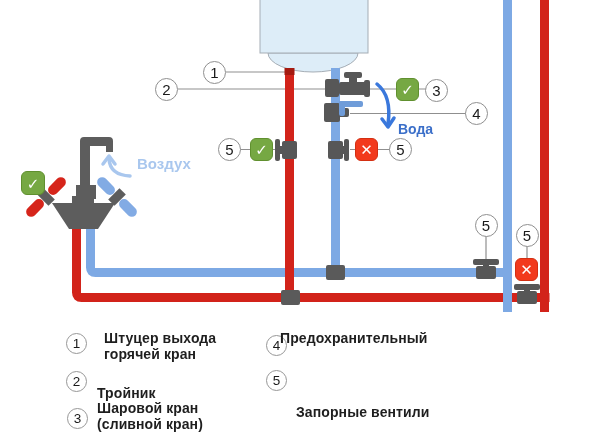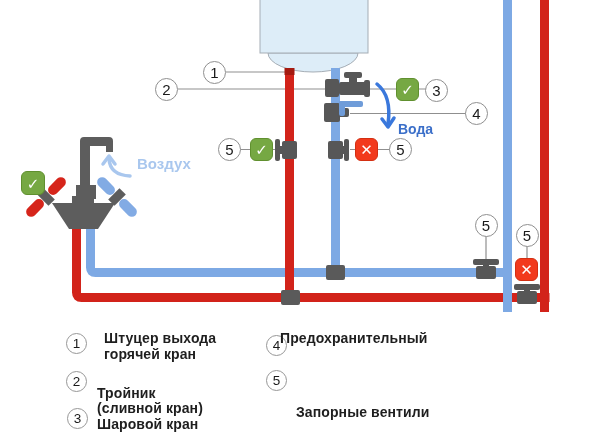--- a/index.html
+++ b/index.html
@@ -169,22 +169,22 @@
       <div>горячей кран</div>
     </div>
 
     <div class="lg-circle" style="left:66px;top:371px;">2</div>
     <div class="lg-text" style="left:97px;top:386px;">
       <div>Тройник</div>
     </div>
 
     <div class="lg-circle" style="left:67px;top:408px;">3</div>
     <div class="lg-text" style="left:97px;top:401px;">
+      <div>Шаровой кран</div>
       <div>(сливной кран)</div>
-      <div>Шаровой кран</div>
     </div>
 
     <div class="lg-circle" style="left:266px;top:335px;">4</div>
     <div class="lg-text" style="left:280px;top:331px;">
       <div>Предохранительный</div>
     </div>
 
     <div class="lg-circle" style="left:266px;top:370px;">5</div>
     <div class="lg-text" style="left:296px;top:373px;margin-top:32px;">
       <div>Запорные вентили</div>

